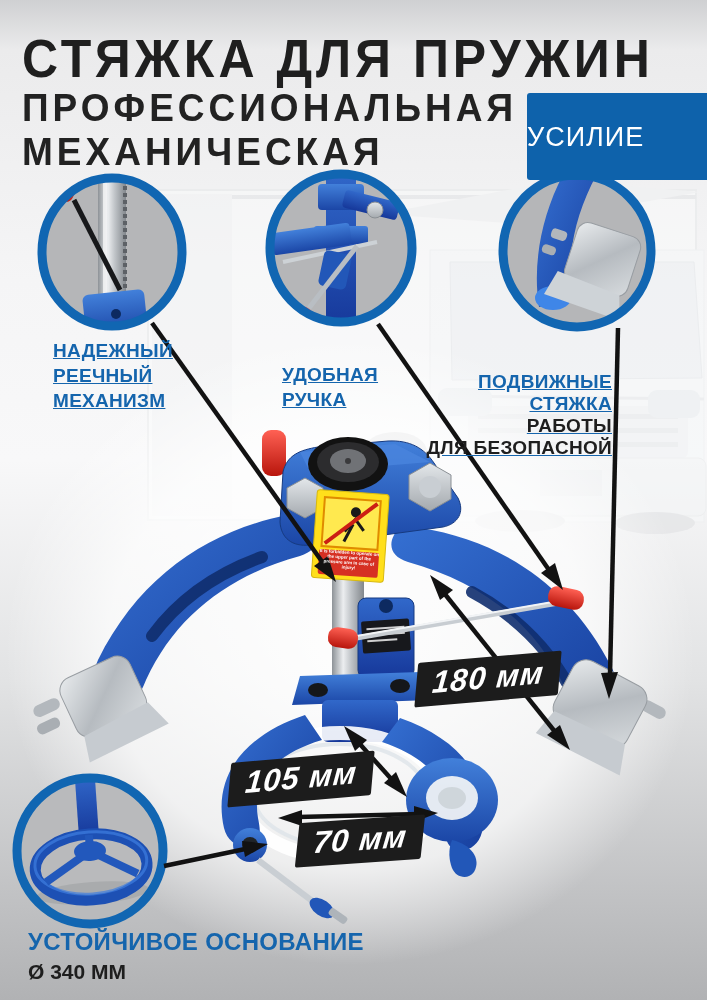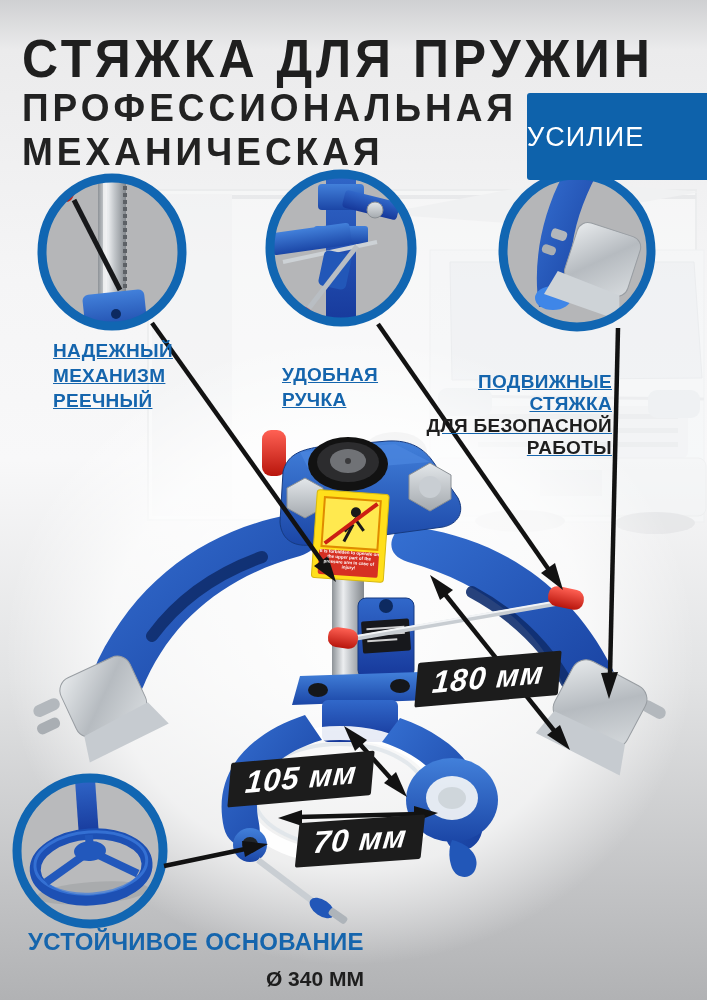--- a/index.html
+++ b/index.html
@@ -26,21 +26,21 @@
     box-sizing:border-box;
   }
   .force-badge .l{font-size:27px;line-height:32px;letter-spacing:1px;}
   .callout-label{font-weight:800;font-size:19px;line-height:25px;color:#1565ad;letter-spacing:0.3px;text-decoration:underline;}
   .lbl-rack{left:53px;top:338px;}
   .lbl-handle{left:282px;top:362px;}
   .lbl-grips{left:412px;top:339px;width:200px;text-align:right;line-height:22px;margin-top:32px;}
   .lbl-grips .dark{color:#1e1e1e;}
   .lbl-base{left:28px;top:930px;line-height:24px;}
   .lbl-base .blue{font-size:24px;font-weight:800;color:#1565ad;letter-spacing:0.3px;}
-  .lbl-base .dark{font-size:21px;font-weight:800;color:#1e1e1e;margin-top:13px;text-align:right;}
+  .lbl-base .dark{font-size:21px;font-weight:800;color:#1e1e1e;margin-top:6px;}
   .dim{
     position:absolute;z-index:4;background:#1c1c1c;color:#ffffff;
     font-style:italic;font-weight:700;font-size:31px;letter-spacing:1px;
     padding:3px 16px 5px 16px;border-radius:2px;white-space:nowrap;
   }
   .dim-180{left:416px;top:657px;transform:rotate(-5deg) skewX(-10deg);}
   .dim-105{left:229px;top:757px;transform:rotate(-5deg) skewX(-10deg);}
   .dim-70{left:297px;top:819px;transform:rotate(-4deg) skewX(-10deg);}
   .sticker-text{
     left:318px;top:550px;width:62px;z-index:3;
@@ -327,34 +327,34 @@
     <div>ПРОФЕССИОНАЛЬНАЯ</div>
     <div>МЕХАНИЧЕСКАЯ</div>
   </div>
 
   <div class="txt force-badge">
     <div class="l">УСИЛИЕ</div>
   </div>
 
   <div class="txt callout-label lbl-rack">
     <div>НАДЕЖНЫЙ</div>
+    <div>РЕЕЧНЫЙ</div>
     <div>МЕХАНИЗМ</div>
-    <div>РЕЕЧНЫЙ</div>
   </div>
 
   <div class="txt callout-label lbl-handle">
     <div>УДОБНАЯ</div>
     <div>РУЧКА</div>
   </div>
 
   <div class="txt callout-label lbl-grips">
     <div>ПОДВИЖНЫЕ</div>
     <div>СТЯЖКА</div>
+    <div class="dark">РАБОТЫ</div>
     <div class="dark">ДЛЯ БЕЗОПАСНОЙ</div>
-    <div class="dark">РАБОТЫ</div>
   </div>
 
   <div class="txt lbl-base">
     <div class="blue">УСТОЙЧИВОЕ ОСНОВАНИЕ</div>
     <div class="dark">Ø 340 ММ</div>
   </div>
 
   <div class="dim dim-180">180 мм</div>
   <div class="dim dim-105">105 мм</div>
   <div class="dim dim-70">70 мм</div>

